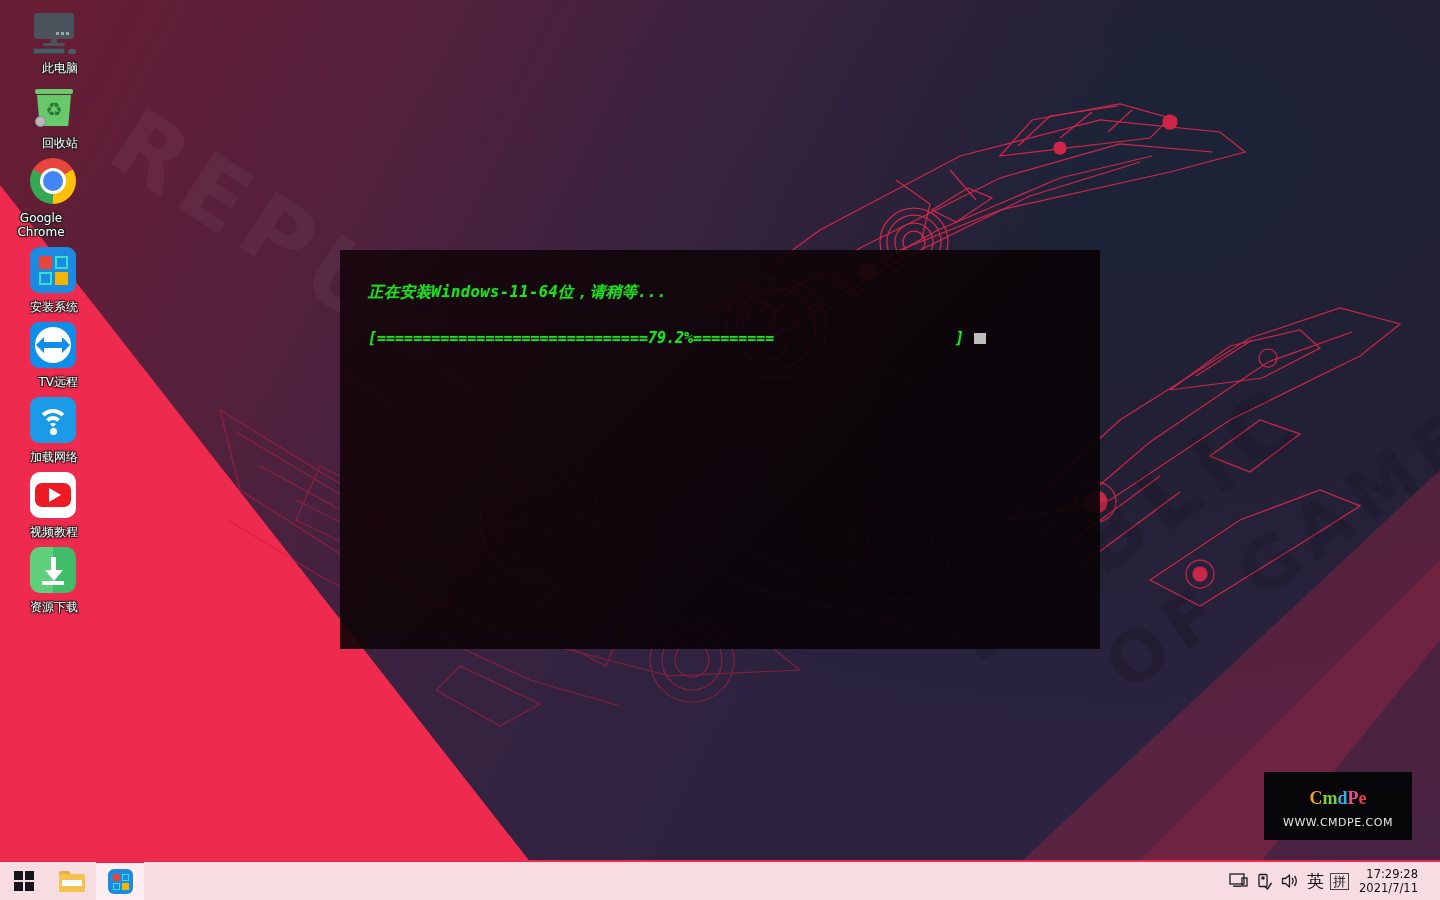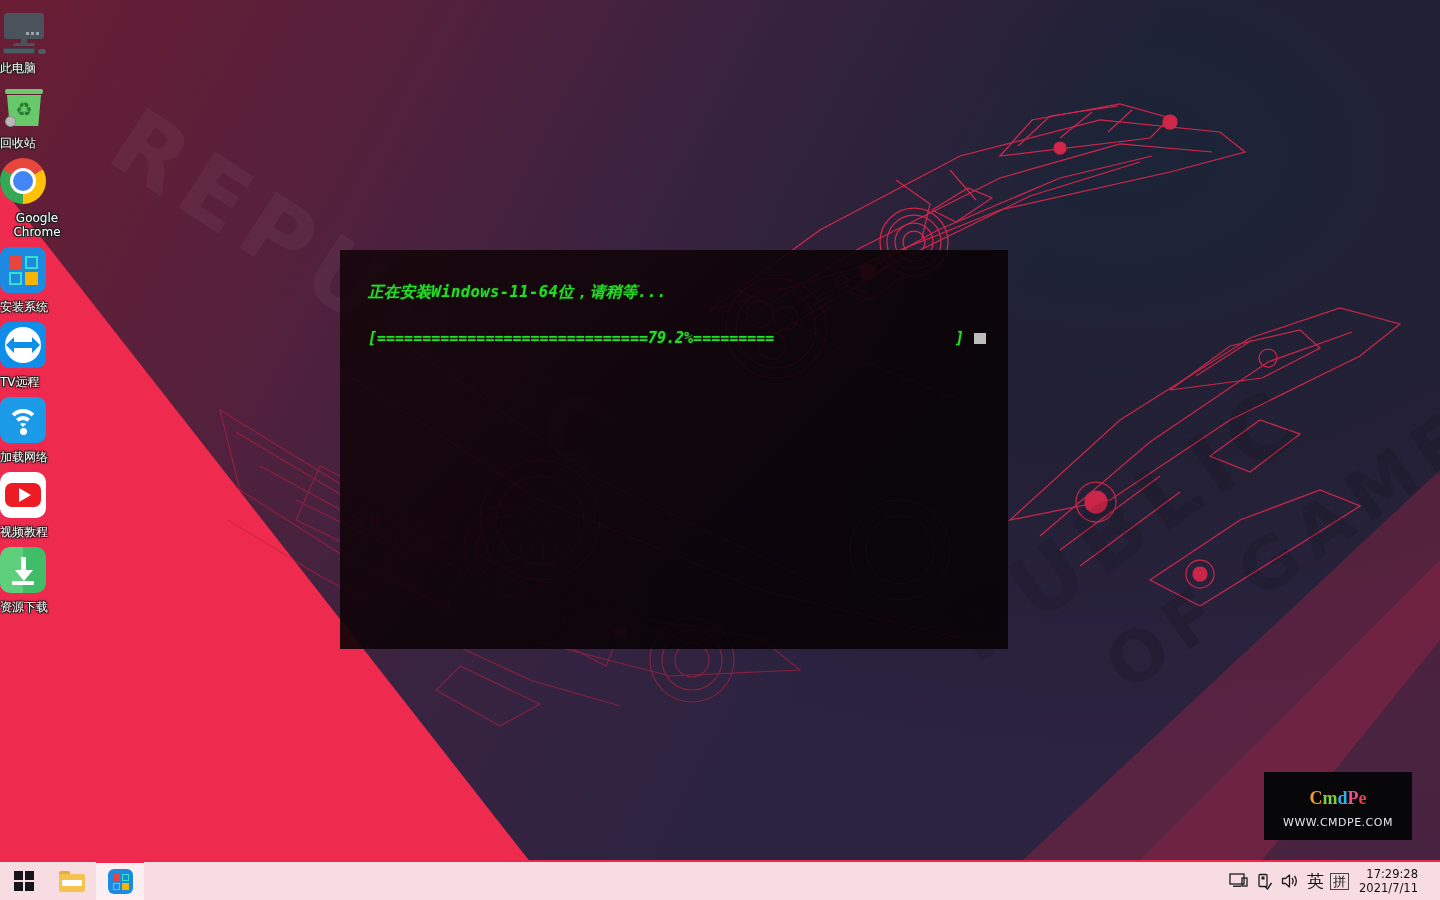--- a/index.html
+++ b/index.html
@@ -61,21 +61,21 @@
   .wp-wm.c{ top:640px; left:1090px; font-size:70px; transform:rotate(-35deg); transform-origin:0 0; color:rgba(0,0,0,.12);}
 
   
   .wf{ position:absolute; }
   .wf svg{ display:block; }
 
   
   #icons{ position:absolute; top:0; left:0; width:78px; z-index:5; }
   .dicon{
     width:78px; height:auto; padding-top:8px;
-    display:flex; flex-direction:column; align-items:flex-start;
+    display:flex; flex-direction:column; align-items:flex-end;
     cursor:default;
   }
   .dicon .glyph{ width:48px; height:48px; position:relative; }
   .dicon .label{
     margin-top:5px; font-size:12px; line-height:14px; color:#fff;
     text-align:center; max-width:74px;
     font-family:"DejaVu Sans","Liberation Sans",sans-serif;
     text-shadow:1px 1px 0 #222,-1px 1px 0 #222,1px -1px 0 #222,-1px -1px 0 #222,0 0 3px #000;
   }
 
@@ -134,21 +134,21 @@
   .ic-yt .tri{ position:absolute; left:19px; top:16px; border:7px solid transparent; border-left:12px solid #fff;}
 
   
   .ic-dl{ width:46px;height:46px;border-radius:10px; background:linear-gradient(90deg,#5ed07c 0 50%,#41bd6a 50% 100%); position:relative;}
   .ic-dl .stem{ position:absolute; left:21px; top:10px; width:5px; height:16px; background:#fff;}
   .ic-dl .head{ position:absolute; left:15px; top:23px; border:9px solid transparent; border-top:11px solid #fff;}
   .ic-dl .bar{ position:absolute; left:12px; top:34px; width:22px; height:4px; background:#fff; border-radius:1px;}
 
   
   #console{
-    position:absolute; left:340px; top:250px; width:668px; height:399px;
+    position:absolute; left:340px; top:250px; width:760px; height:399px;
     background:rgba(8,2,4,.90);
     z-index:20;
     overflow:hidden;
   }
   #console .cwrap{ position:relative; z-index:2; padding:32px 0 0 28px;}
   .cline{
     font-family:"DejaVu Sans Mono","Liberation Mono",monospace;
     font-weight:bold; font-style:italic;
     color:#22dd22;
     font-size:15.5px;

